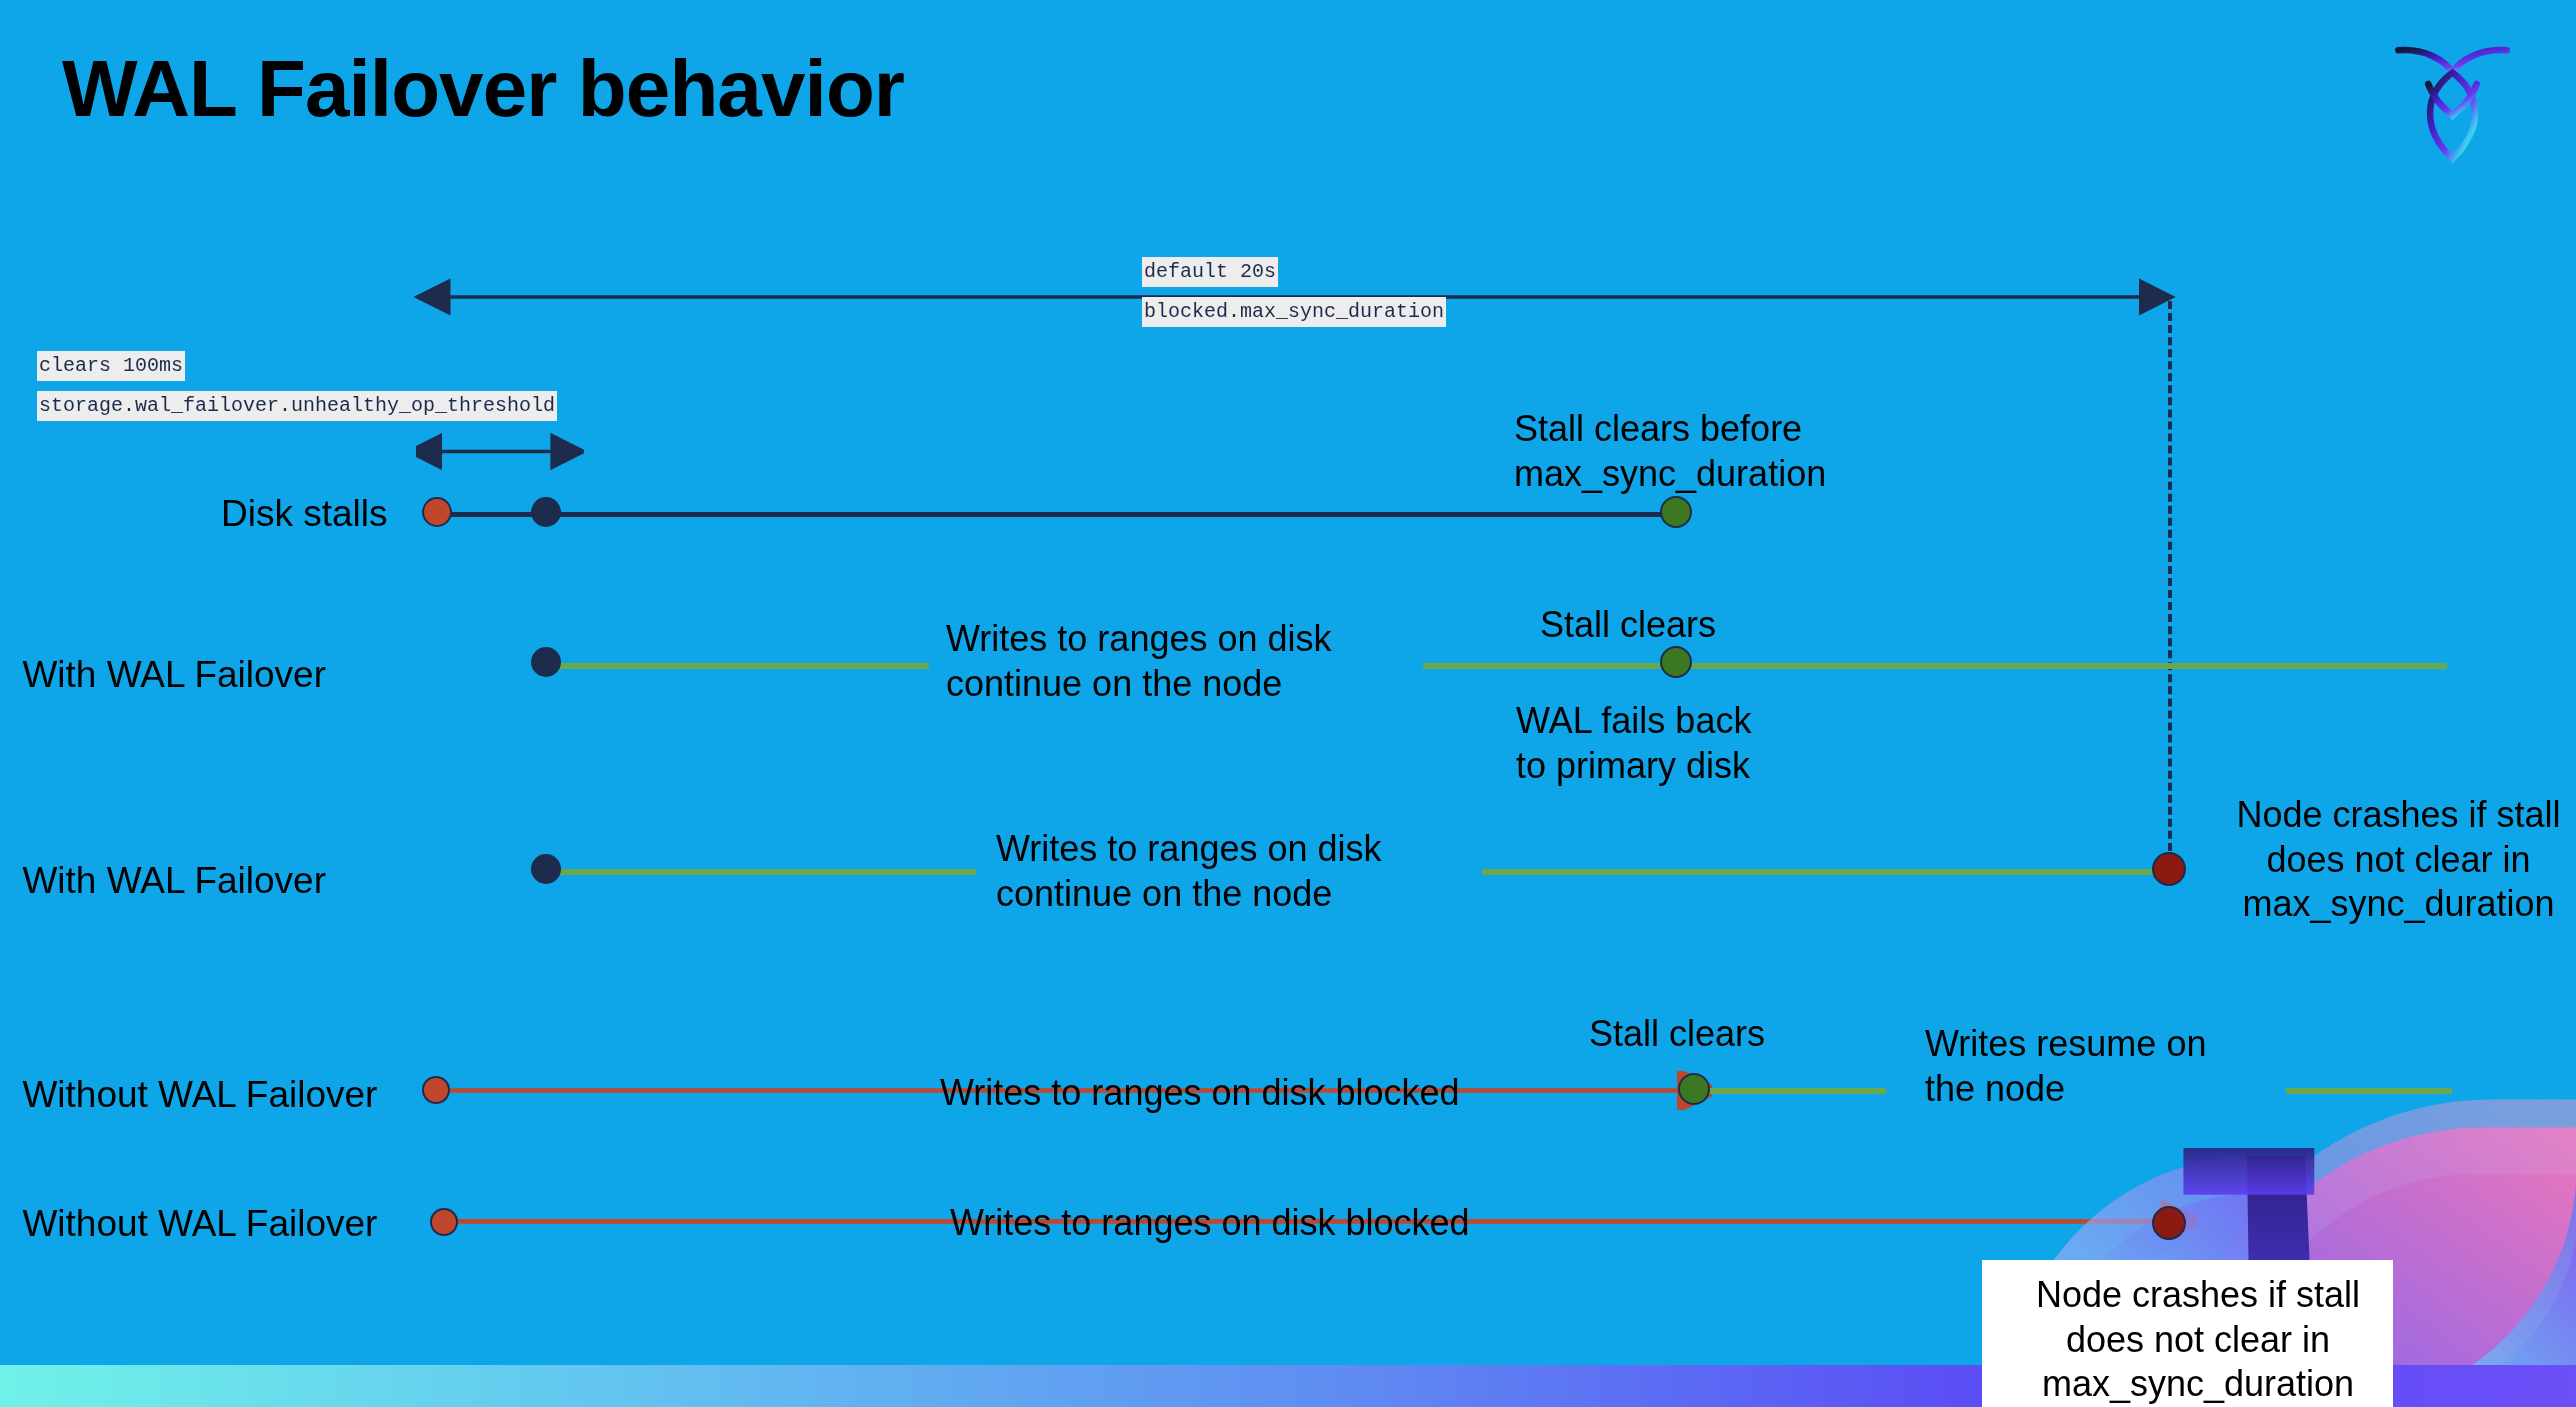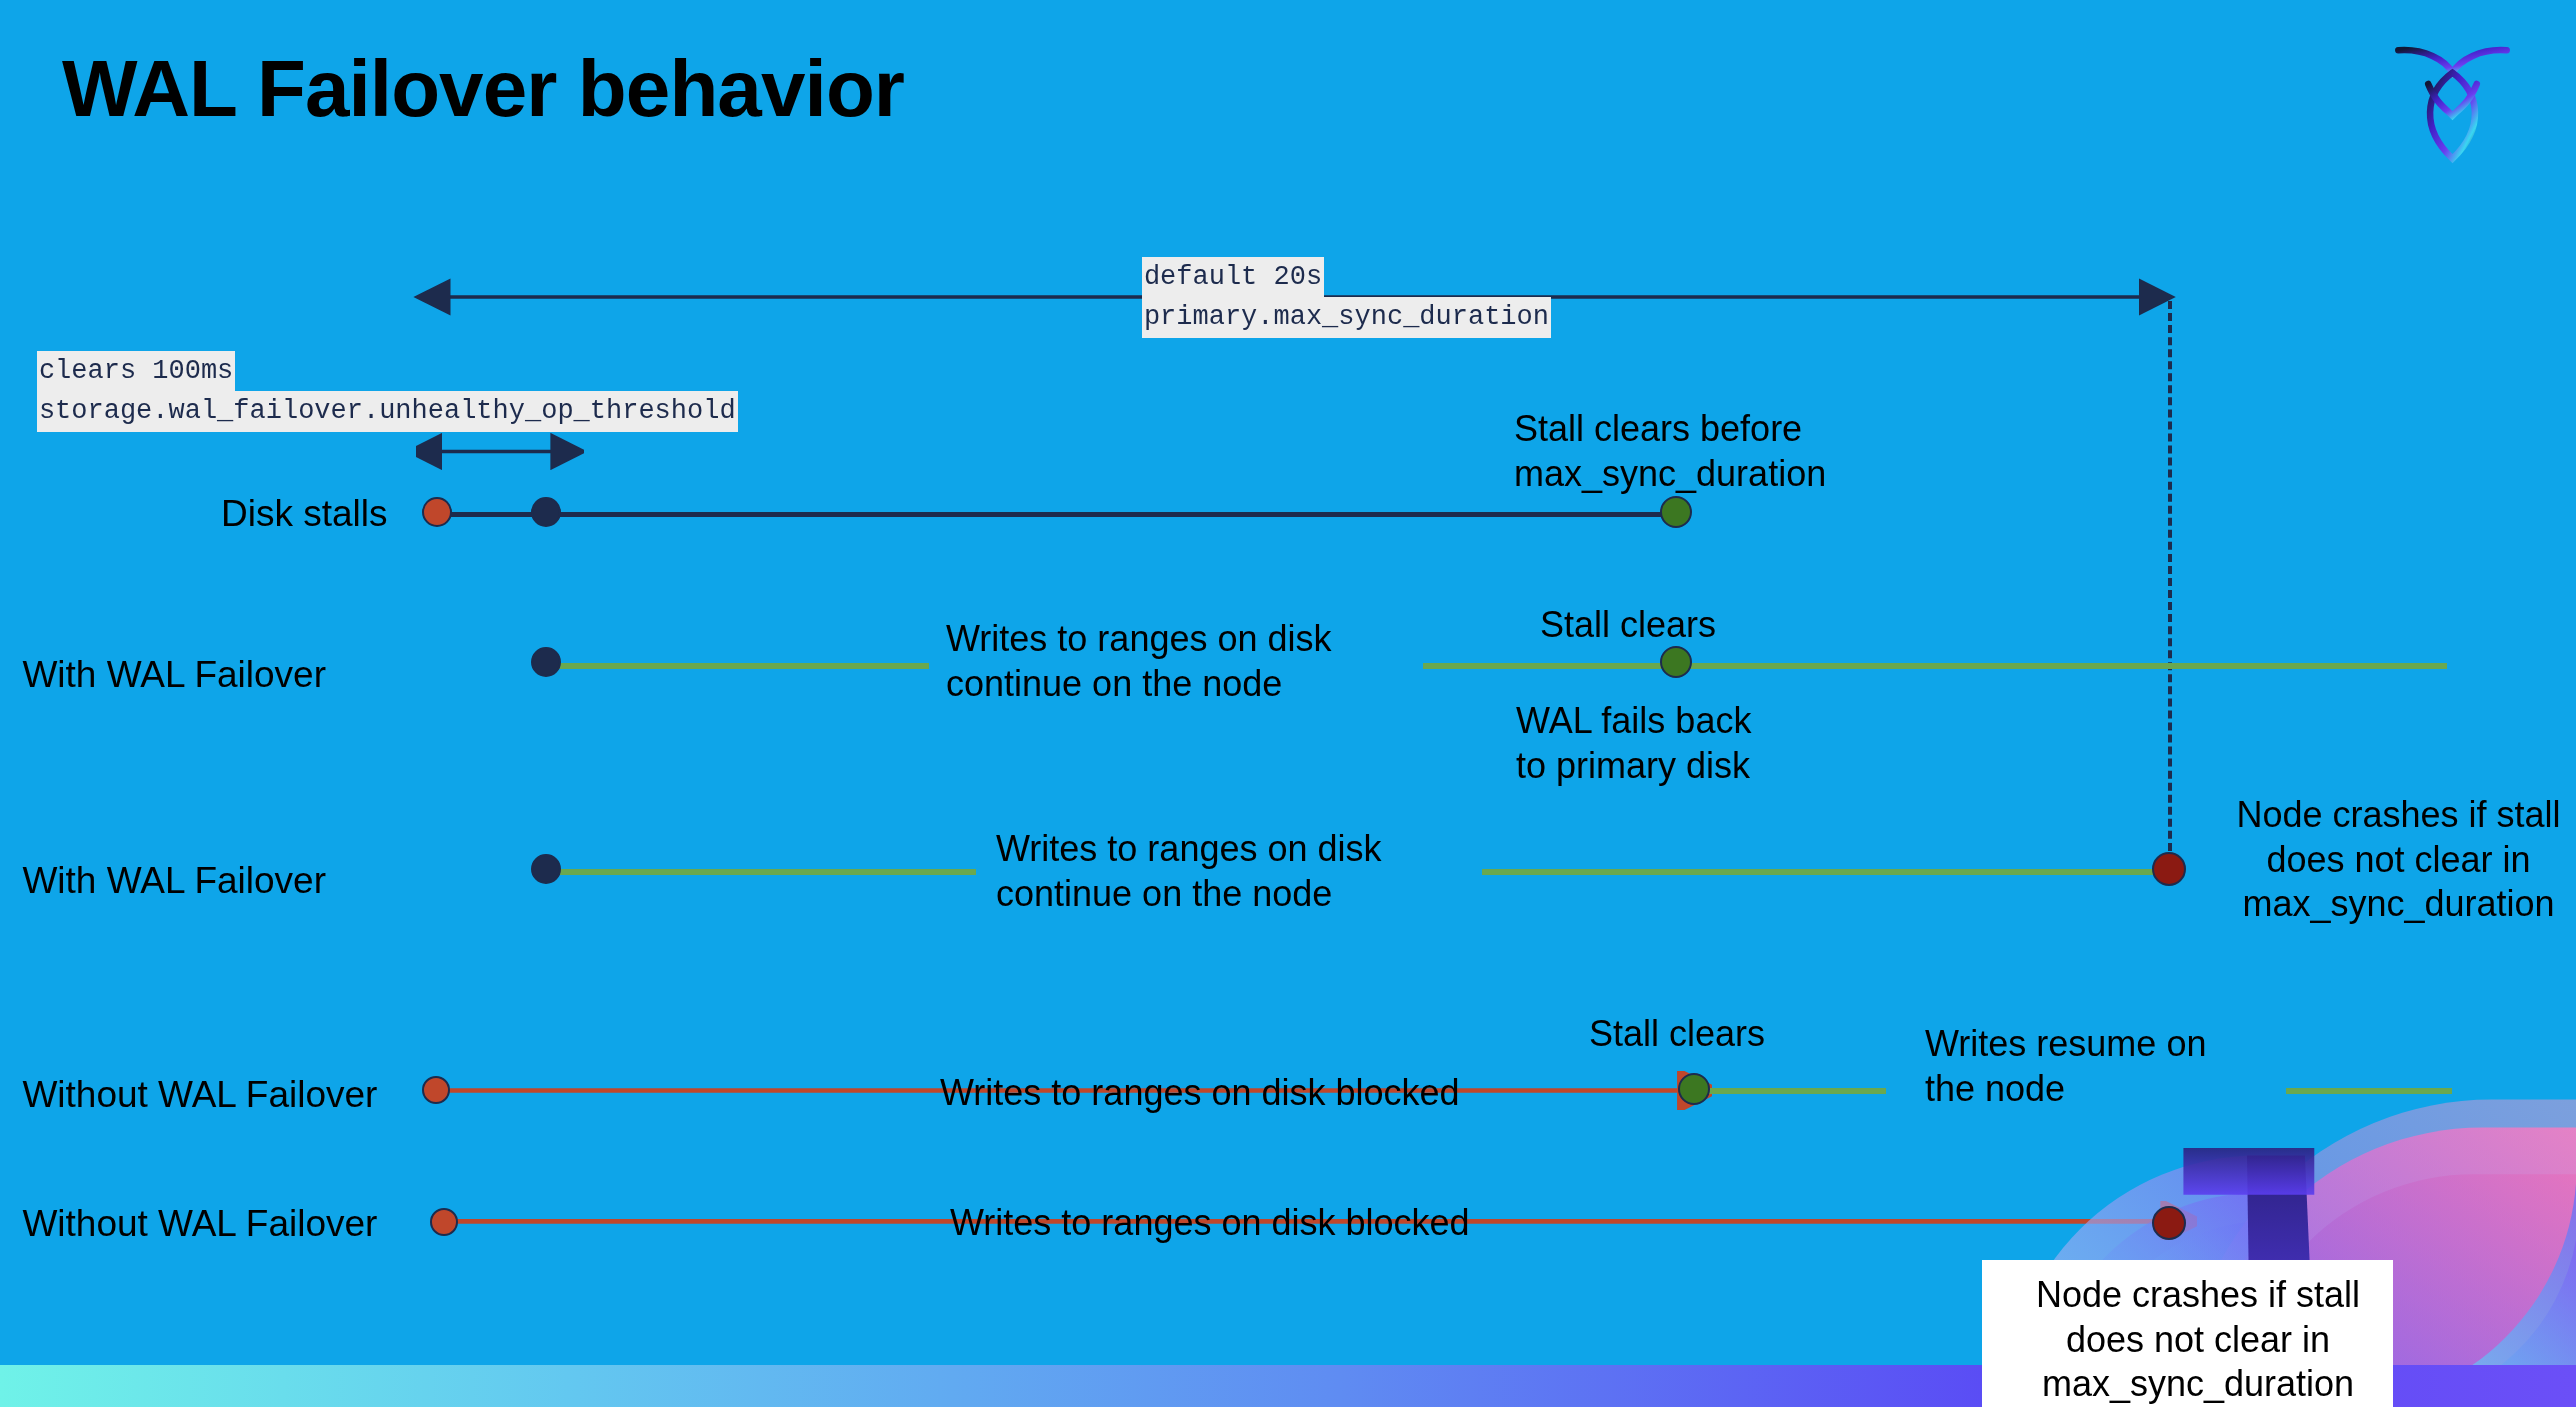--- a/index.html
+++ b/index.html
@@ -17,21 +17,21 @@
     letter-spacing:-0.9px;line-height:1.1;white-space:nowrap;
   }
 
   
   .logo{position:absolute;left:2387px;top:26px;width:131px;height:142px;}
 
   
   .code{
     position:absolute;
     font-family:"Liberation Mono","DejaVu Sans Mono",monospace;
-    font-size:27px;color:#1d2b4d;background:#ededed;
+    font-size:20px;color:#1d2b4d;background:#ededed;
     line-height:1.5;white-space:nowrap;padding:0 1.9px;
   }
 
   
   .rowlabel{
     position:absolute;font-size:37px;color:#000;white-space:nowrap;
     line-height:1.12;
   }
 
   
@@ -108,21 +108,21 @@
         <path d="M10,0 L10,10 L0,5 z" fill="#1d2b4d"></path>
       </marker>
       <marker id="arrR" markerWidth="10" markerHeight="10" refX="1" refY="5" orient="auto" markerUnits="strokeWidth">
         <path d="M0,0 L0,10 L10,5 z" fill="#1d2b4d"></path>
       </marker>
     </defs>
     <line x1="32" y1="28" x2="1858" y2="28" stroke="#1d2b4d" stroke-width="4" marker-start="url(#arrL)" marker-end="url(#arrR)"></line>
   </svg>
 
   <div class="code" style="left:1142px;top:257px;">default 20s</div>
-  <div class="code" style="left:1142px;top:297px;">primary.max_sync_duration</div>
+  <div class="code" style="left:1142px;top:297px;">blocked.max_sync_duration</div>
 
   <div class="dash-v" style="left:2168px;top:301px;height:574px;"></div>
 
   <div class="code" style="left:37px;top:351px;">clears 100ms</div>
   <div class="code" style="left:37px;top:391px;">storage.wal_failover.unhealthy_op_threshold</div>
 
   <svg style="position:absolute;left:416px;top:428px;width:168px;height:47px;" viewBox="0 0 180 50" width="168" height="47">
     <line x1="24" y1="25" x2="148" y2="25" stroke="#1d2b4d" stroke-width="4" marker-start="url(#arrL)" marker-end="url(#arrR)"></line>
   </svg>
 

